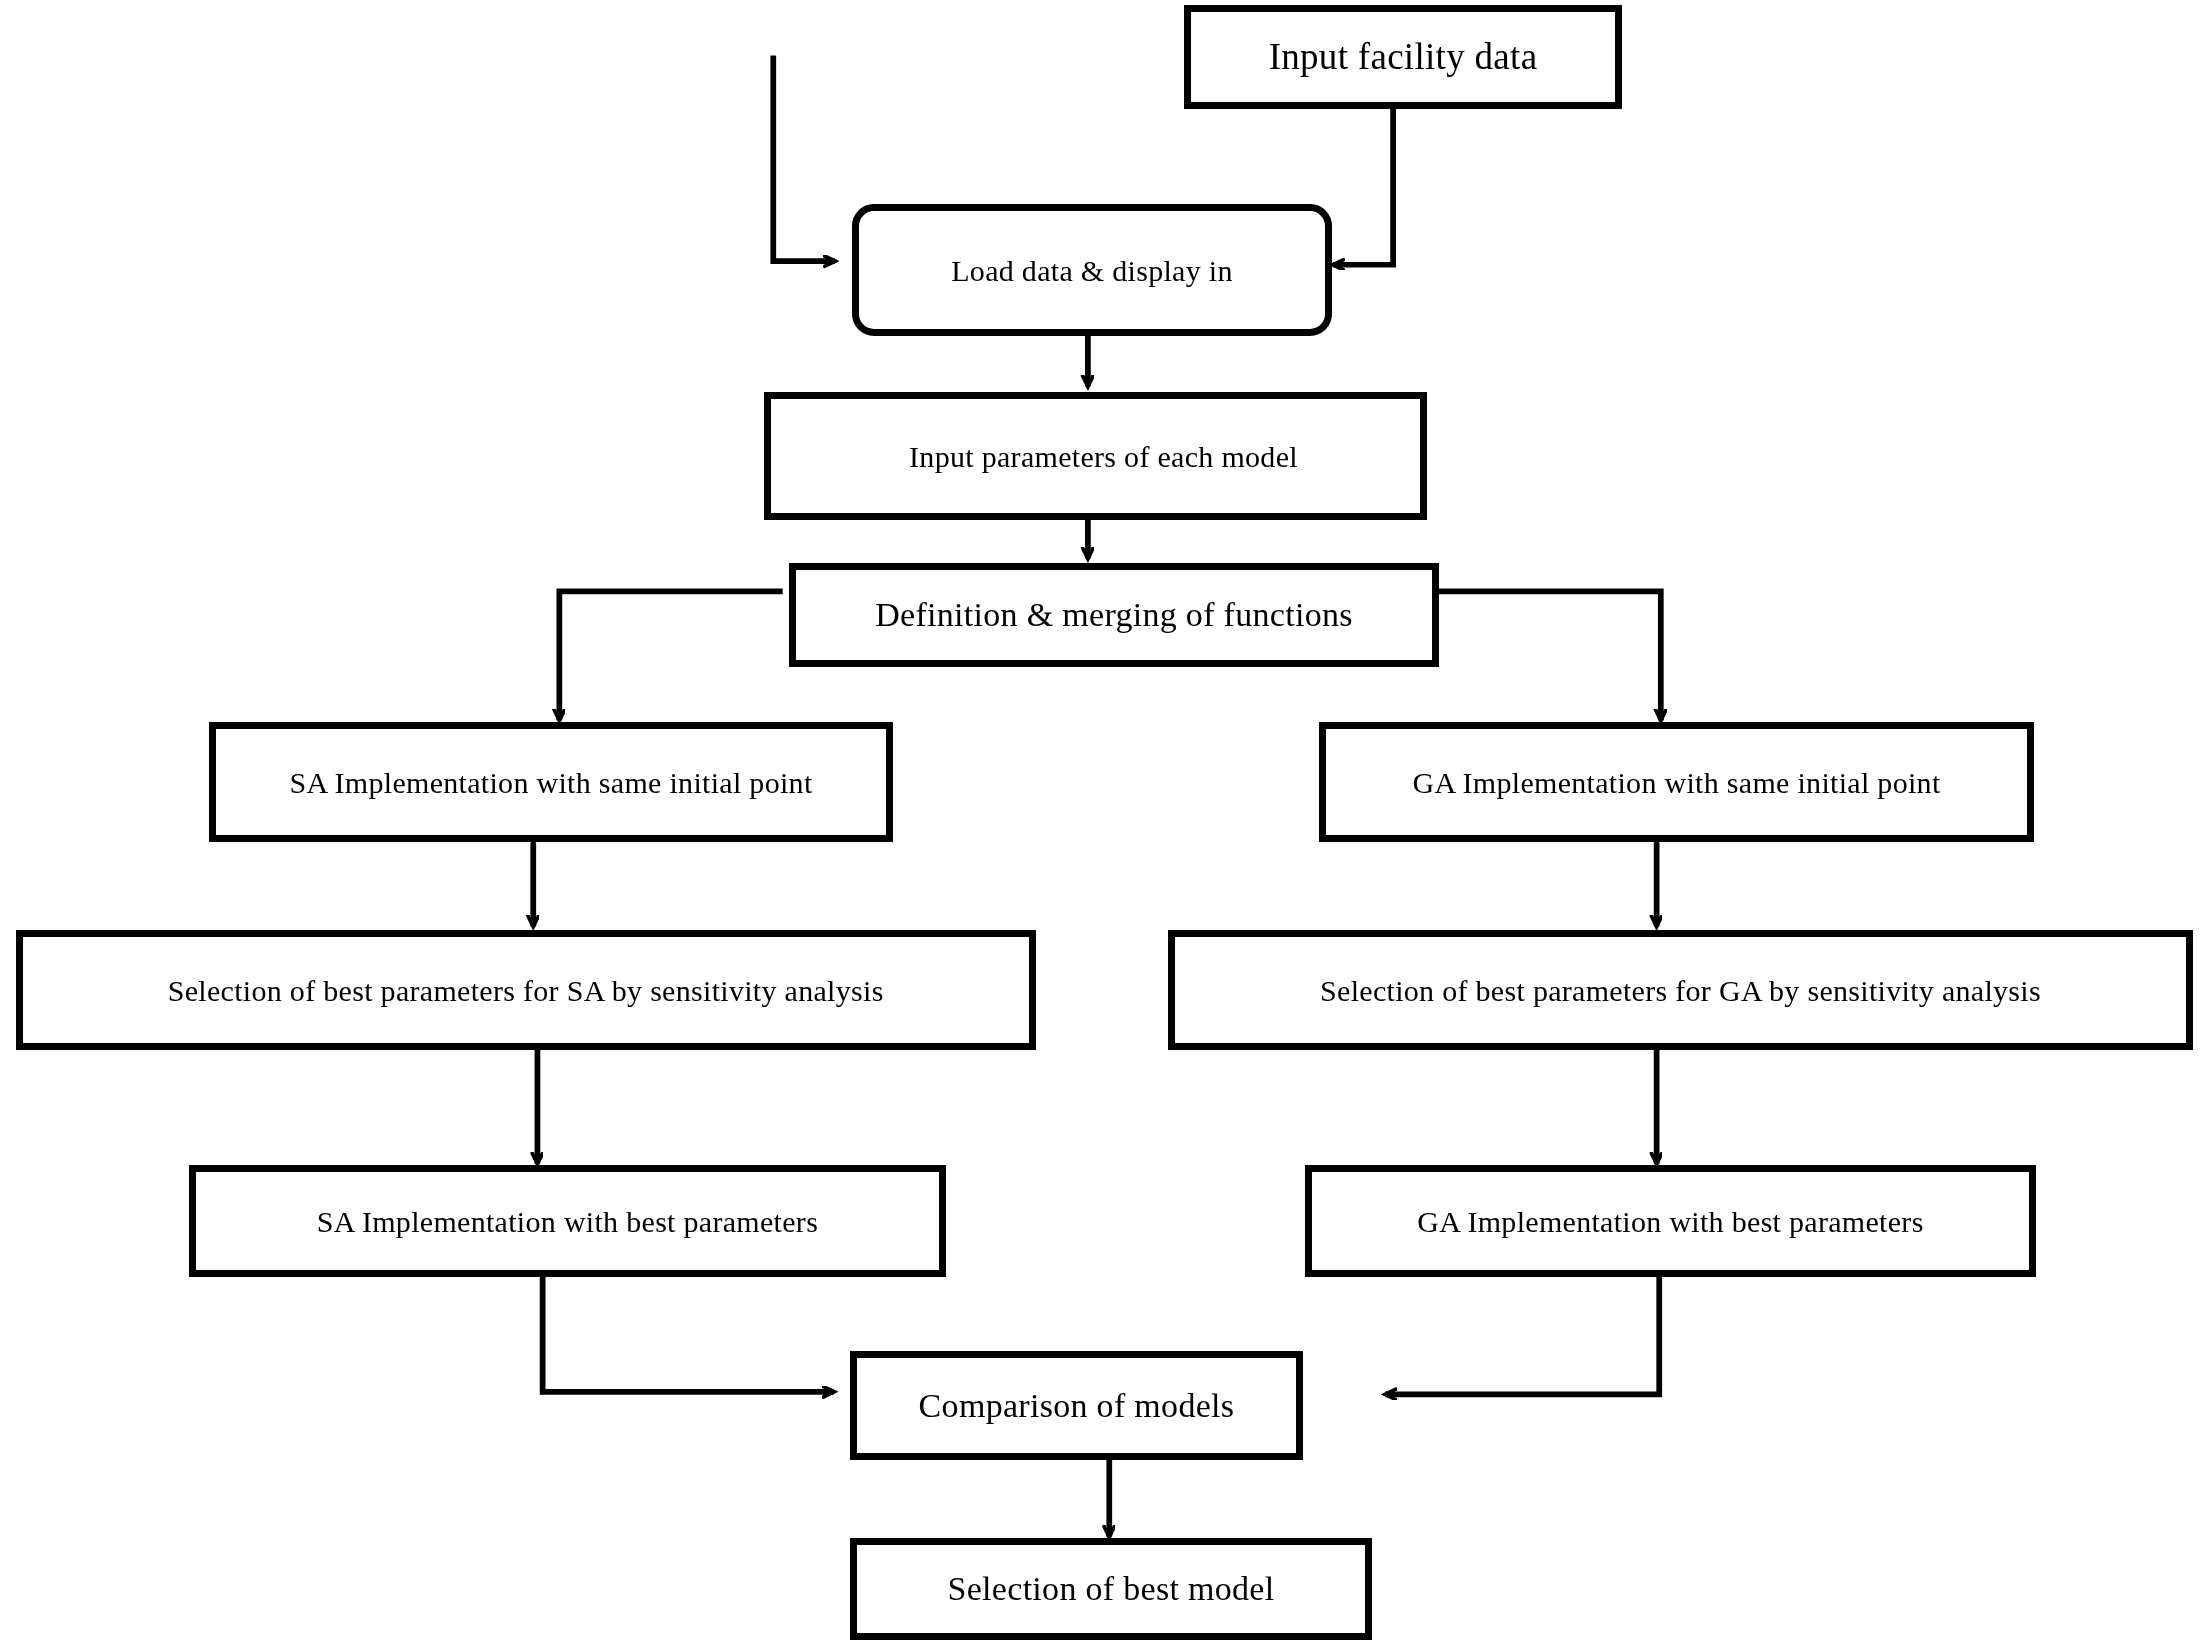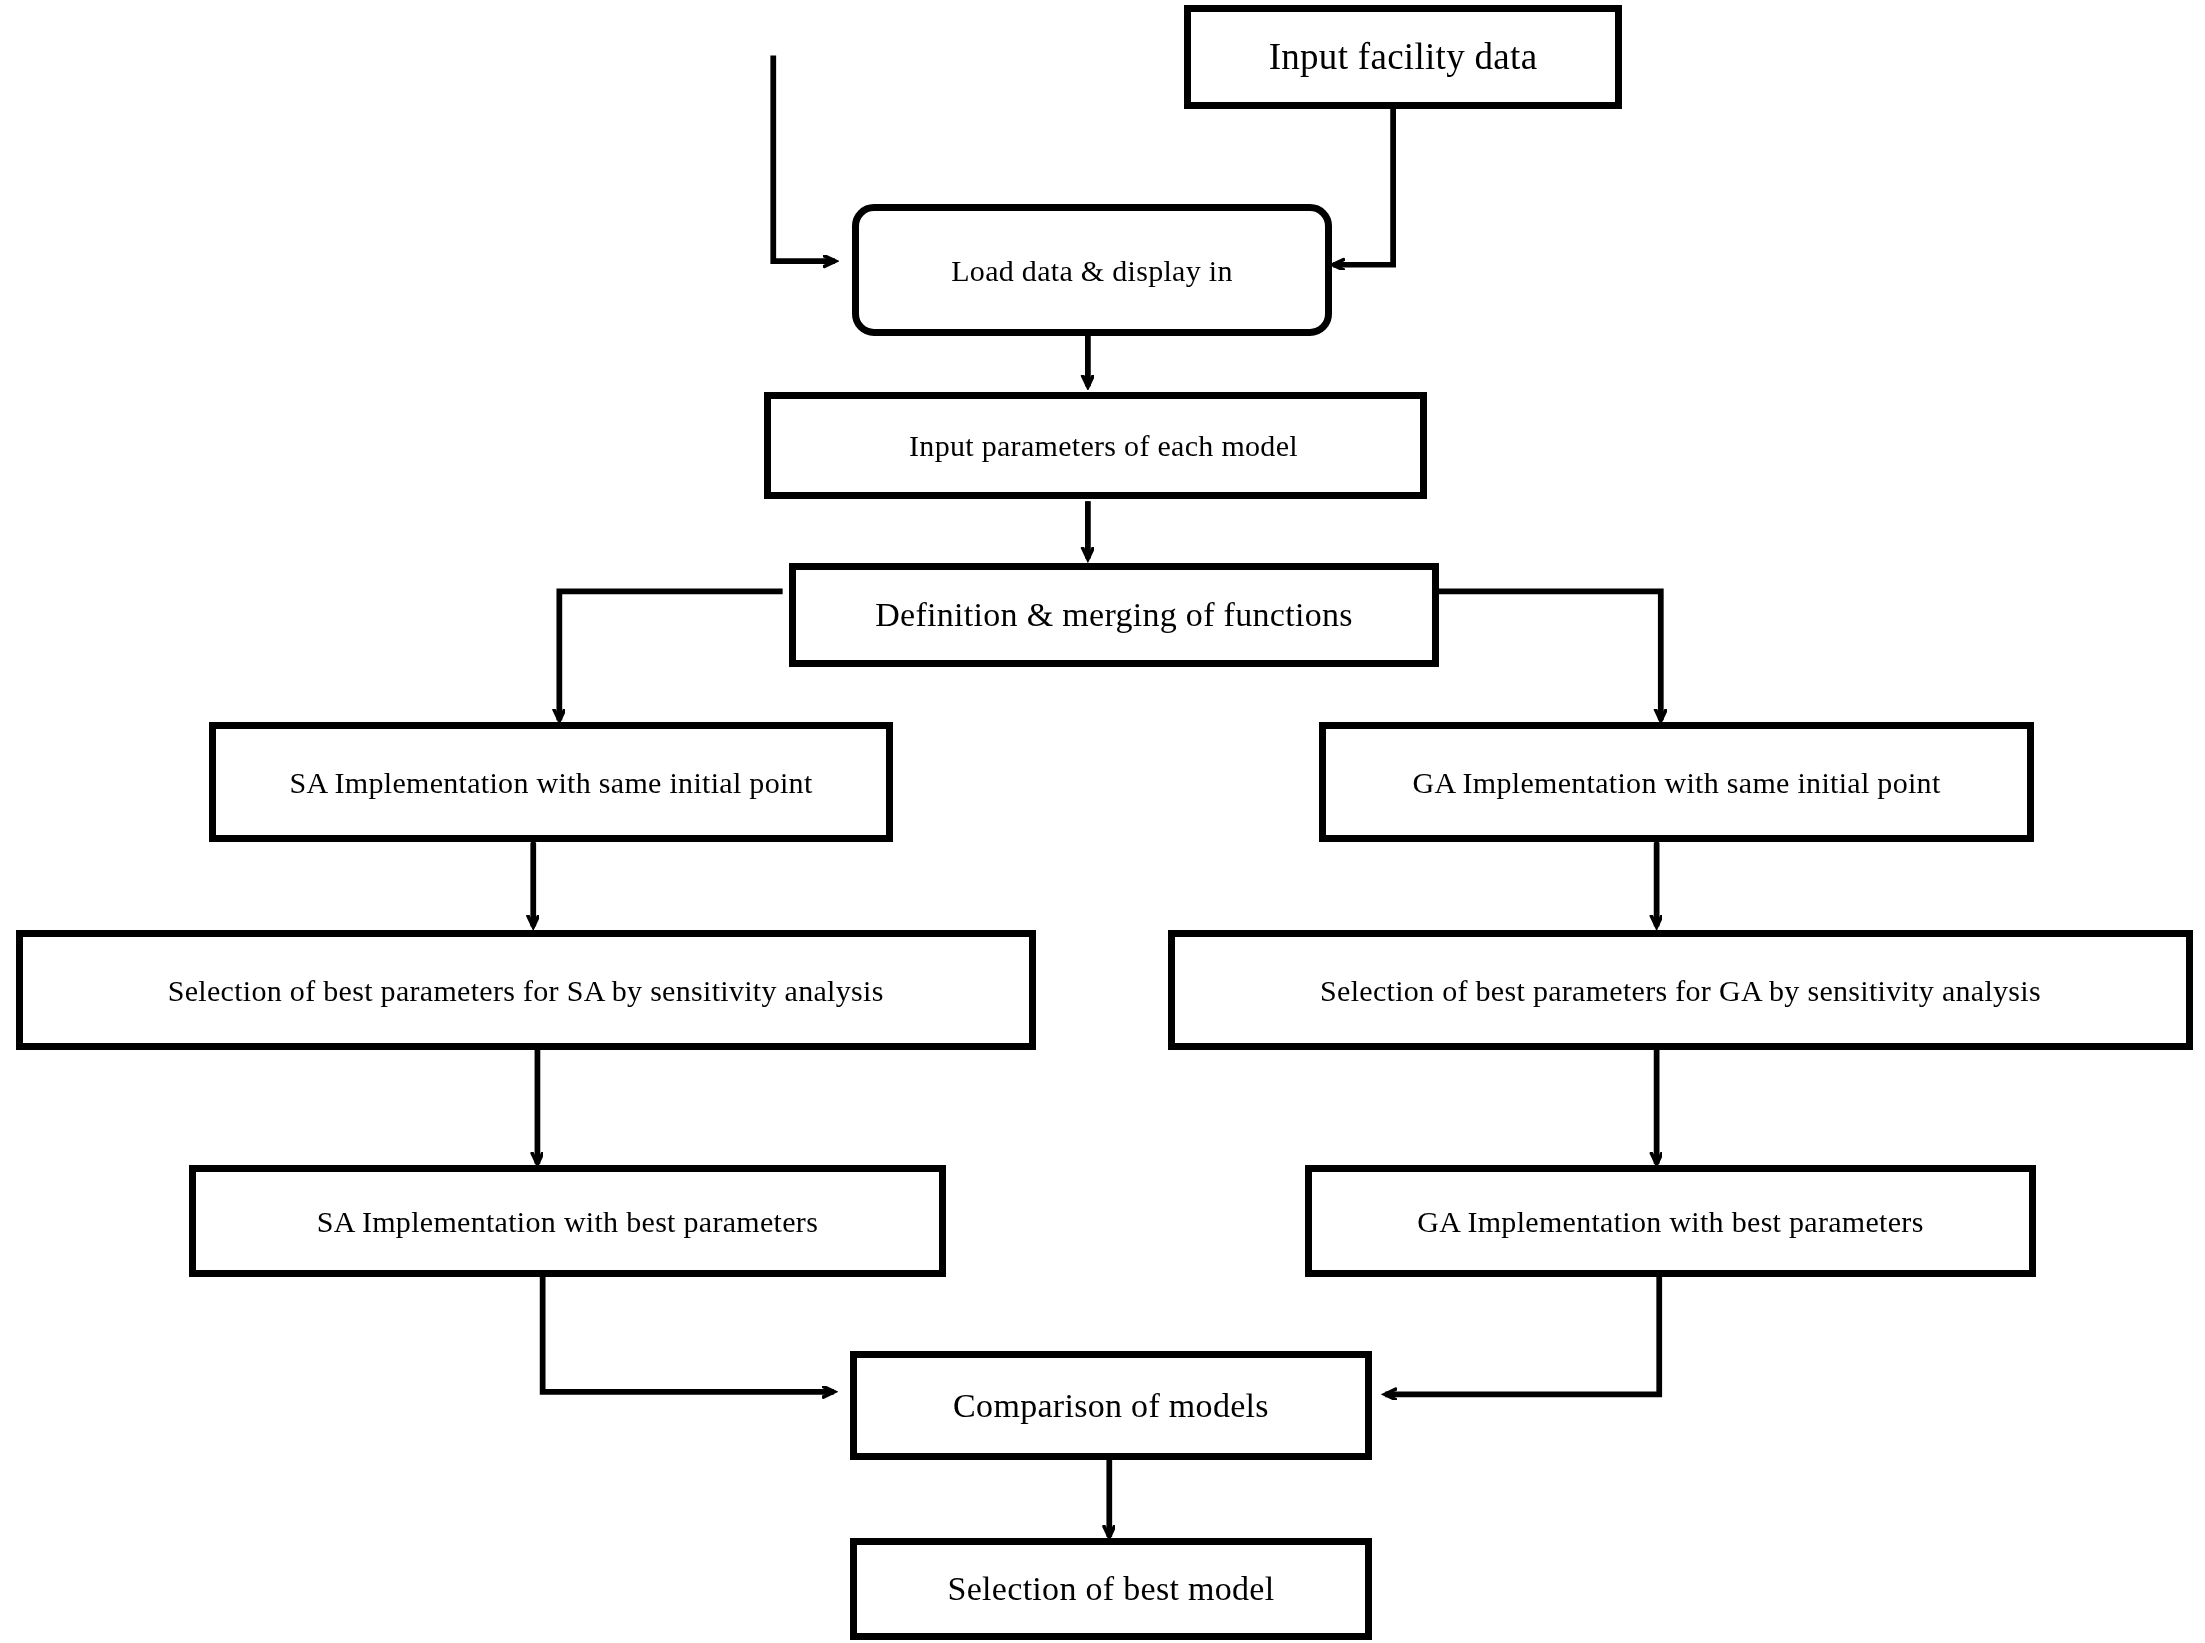--- a/index.html
+++ b/index.html
@@ -99,21 +99,21 @@
 
 
   <div class="node xl-label" style="left:1184px; top:5.2px; width:438px; height:104px;">
     <span class="label">Input facility data</span>
   </div>
 
   <div class="node rounded" style="left:852px; top:204px; width:480px; height:132px;">
     <span class="label">Load data &amp; display in</span>
   </div>
 
-  <div class="node" style="left:764px; top:392px; width:663px; height:107px;padding-left:16px;">
+  <div class="node" style="left:764px; top:392px; width:663px; height:128px;padding-left:16px;">
     <span class="label">Input parameters of each model</span>
   </div>
 
   <div class="node" style="left:209px; top:722px; width:684px; height:120px;">
     <span class="label">SA Implementation with same initial point</span>
   </div>
 
   <div class="node big-label" style="left:789px; top:563px; width:650px; height:104px;">
     <span class="label">Definition &amp; merging of functions</span>
   </div>
@@ -131,21 +131,21 @@
   </div>
 
   <div class="node" style="left:171px; top:1165px; width:757px; height:112px;margin-left:18px;">
     <span class="label">SA Implementation with best parameters</span>
   </div>
 
   <div class="node" style="left:1305px; top:1165px; width:731px; height:112px;">
     <span class="label">GA Implementation with best parameters</span>
   </div>
 
-  <div class="node big-label" style="left:850px; top:1351px; width:522px; height:109px;">
+  <div class="node big-label" style="left:850px; top:1351px; width:453px; height:109px;">
     <span class="label">Comparison of models</span>
   </div>
 
   <div class="node big-label" style="left:850px; top:1538px; width:522px; height:102px;">
     <span class="label">Selection of best model</span>
   </div>
 
 </div>
 
 

